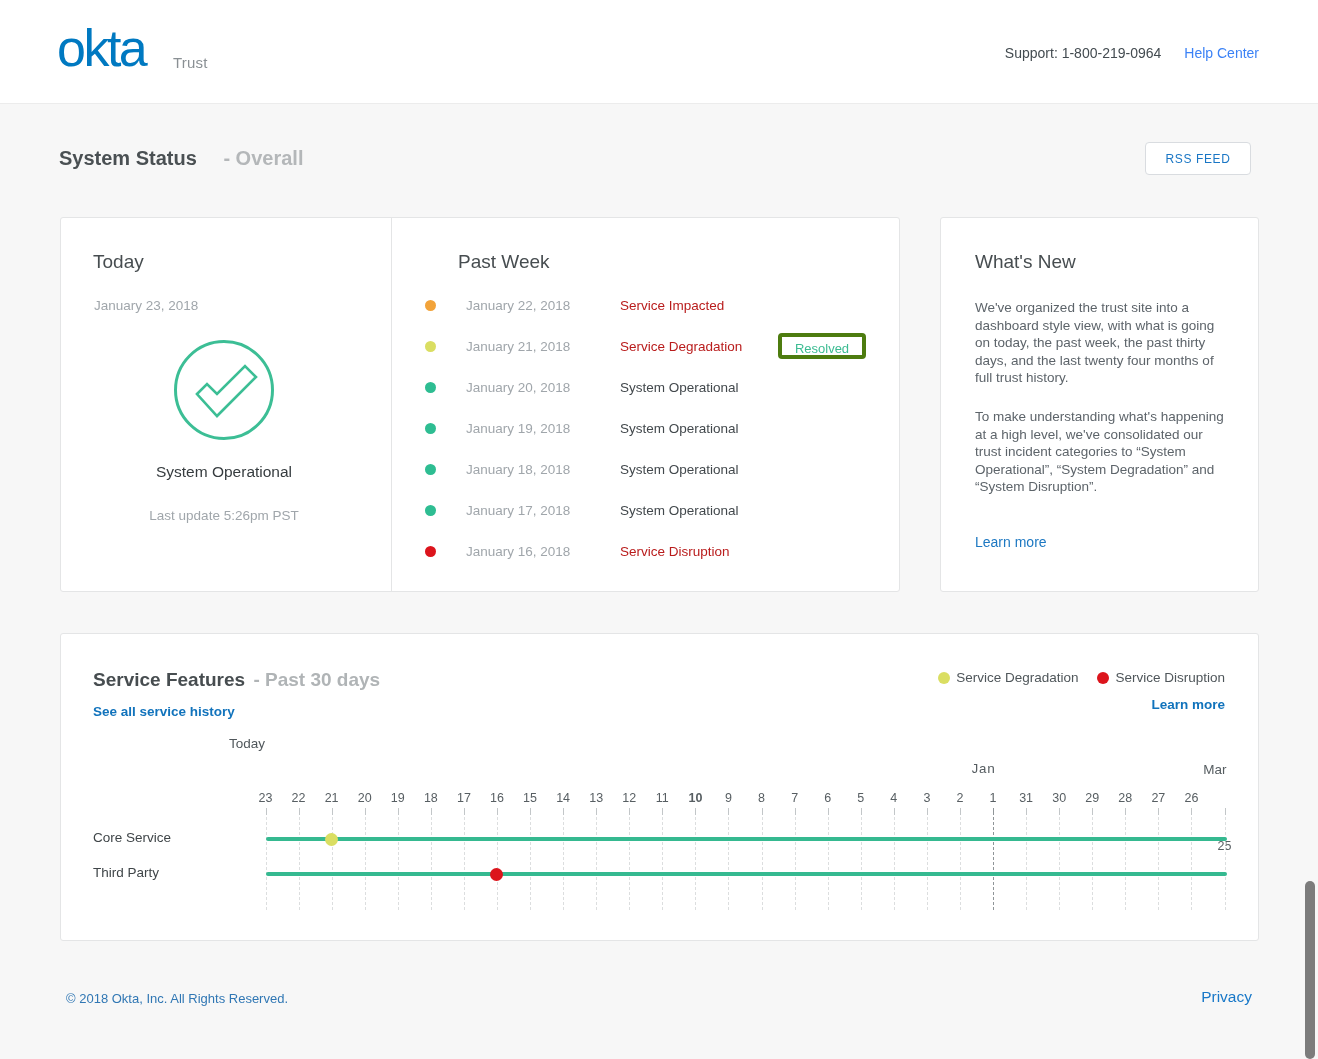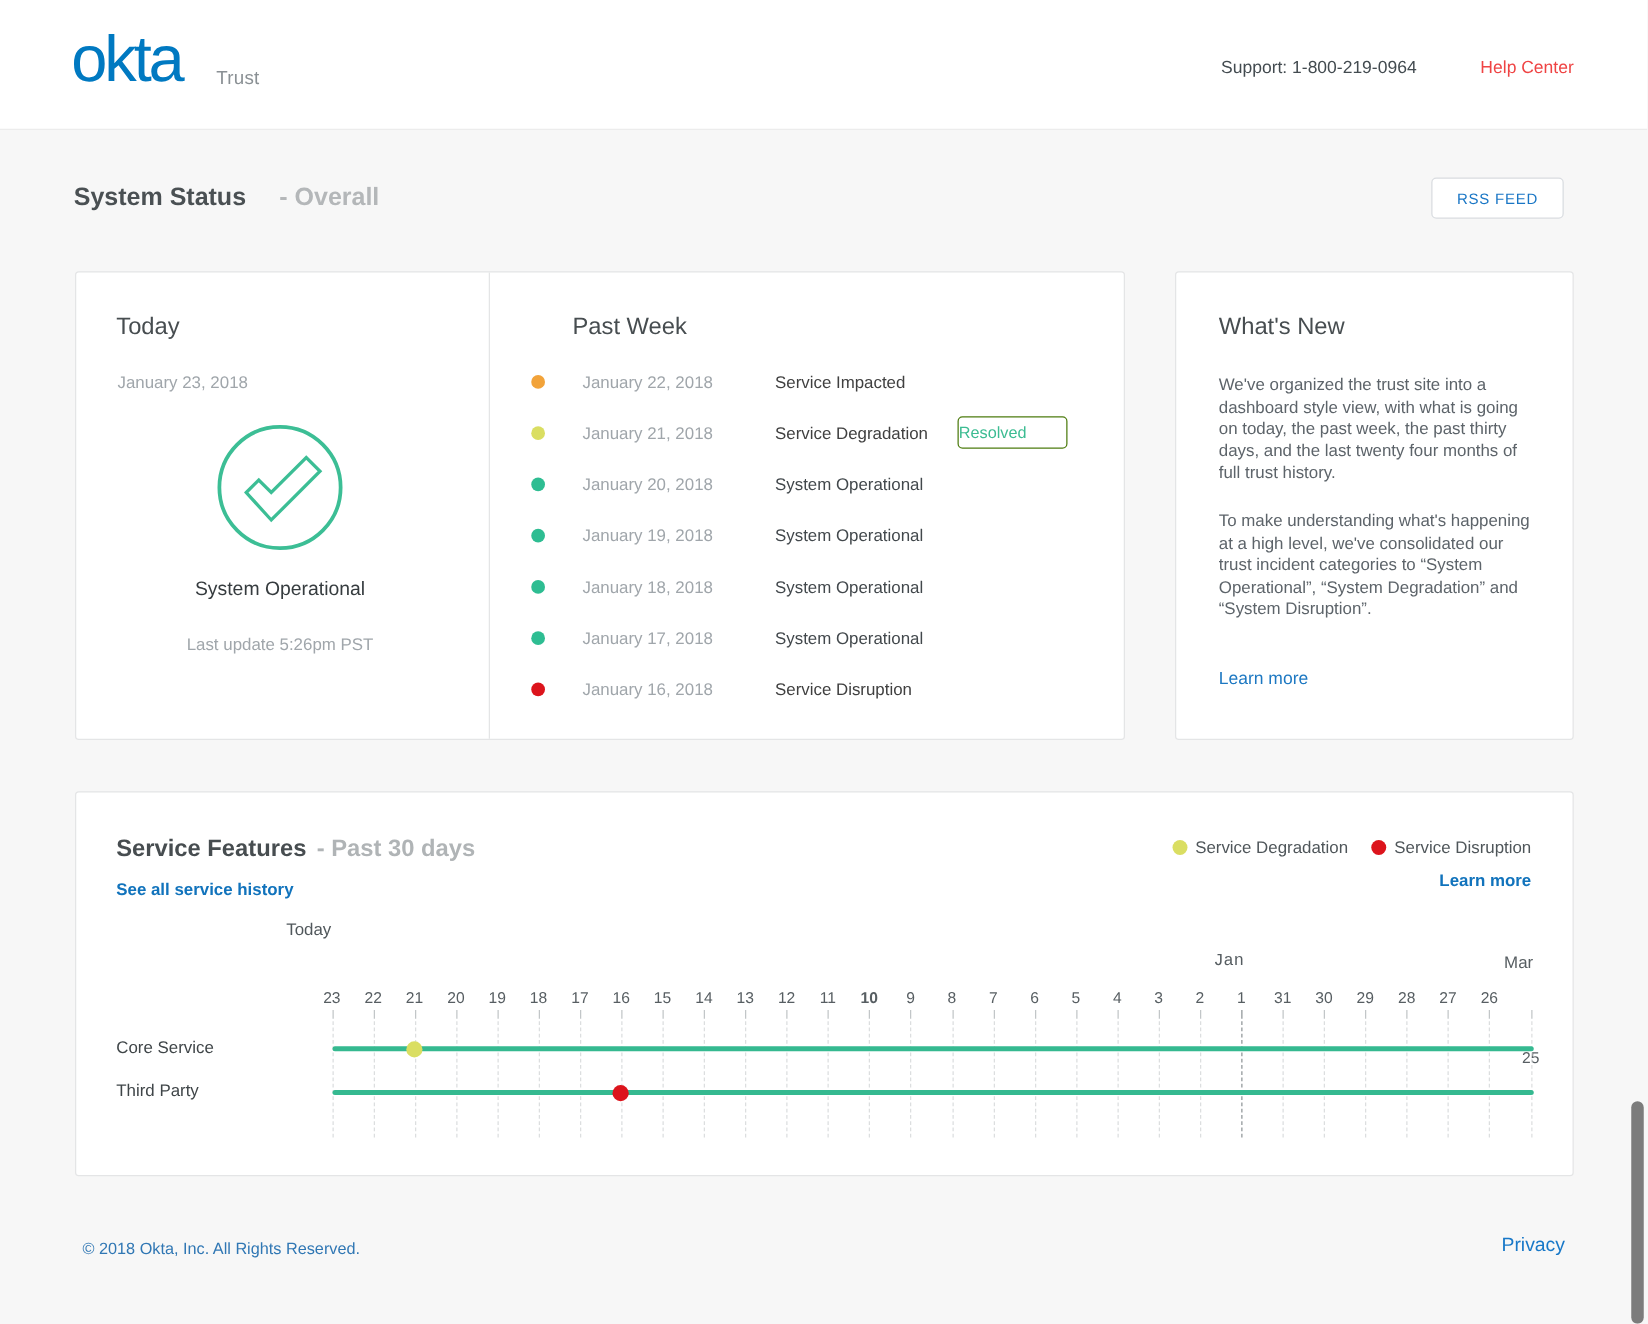--- a/index.html
+++ b/index.html
@@ -5,21 +5,21 @@
   * { margin:0; padding:0; box-sizing:border-box; }
   body { margin:0; background:#f7f7f7; font-family:"Liberation Sans", sans-serif; }
   .screen { position:relative; width:1318px; height:1059px; background:#f7f7f7; overflow:hidden; }
 
   
   .topbar { position:absolute; top:0; left:0; width:1318px; height:104px; background:#ffffff; border-bottom:1px solid #ececec; }
   .logo-wrap { position:absolute; left:57px; top:20px; height:60px; cursor:pointer; }
   .logo-text { font-size:52px; font-weight:normal; color:#0079c1; letter-spacing:-2.5px; line-height:56px; }
   .logo-suffix { position:absolute; left:116px; top:34px; font-size:15px; color:#8a9094; letter-spacing:0.2px; }
   .topbar-right { position:absolute; right:59px; top:45px; display:flex; gap:23px; font-size:14px; color:#434b50; align-items:center; }
-  .topbar-right a { text-decoration:none; color:#ef4444; cursor:pointer;margin-left:28px; }
+  .topbar-right a { text-decoration:none; color:#3b82f6; cursor:pointer; }
 
   
   .page-title { position:absolute; left:59px; top:147px; font-size:20px; font-weight:bold; color:#4a5053; }
   .page-title .light { color:#b4b7b9; margin-left:21px; }
   .rss-btn { position:absolute; left:1145px; top:142px; width:106px; height:33px; background:#fff;
              border:1px solid #d9dce0; border-radius:4px; color:#1976c5; font-size:12px; letter-spacing:0.6px;
              font-family:"Liberation Sans", sans-serif; cursor:pointer; }
 
   
   .card { position:absolute; background:#fff; border:1px solid #e4e5e6; border-radius:3px; }
@@ -39,23 +39,23 @@
   .v-divider { position:absolute; left:330px; top:0; height:373px; width:0; border-left:1px solid #e4e5e6; }
 
   
   .pw-panel { position:absolute; left:330px; top:0; right:0; bottom:0; }
   .pw-title { position:absolute; left:31px; top:33px;margin-left:36px; }
   .pw-rows { position:absolute; left:0; top:67px; right:0; }
   .pw-row { position:relative; height:41px; }
   .pw-dot { position:absolute; left:34px; top:15px; width:11px; height:11px; border-radius:50%; }
   .pw-date { position:absolute; left:75px; top:13px; font-size:13.5px; color:#a0a6ab; }
   .pw-status { position:absolute; left:229px; top:13px; font-size:13.5px; color:#42484c; text-decoration:none; }
-  .pw-status.link { color:#404040; cursor:pointer; }
-  .pw-badge { position:absolute; left:375px; top:7px; width:88px; height:26px; border:1px solid #4d7c0f; border-radius:4px;
-              color:#3cbc92; font-size:13px; text-align:left; line-height:24px; background:#fff; }
+  .pw-status.link { color:#b91c1c; cursor:pointer; }
+  .pw-badge { position:absolute; left:387px; top:7px; width:88px; height:26px; border:4px solid #4d7c0f; border-radius:4px;
+              color:#3cbc92; font-size:13px; text-align:center; line-height:24px; background:#fff; }
 
   
   .wn-title { position:absolute; left:34px; top:33px; }
   .wn-p { position:absolute; left:34px; width:256px; font-size:13.5px; line-height:17.5px; color:#5d646a; }
   .wn-p1 { top:81px; }
   .wn-p2 { top:190px; }
   .wn-link { position:absolute; left:34px; top:316px; font-size:14px; color:#1d78c2; text-decoration:none; cursor:pointer; }
 
   
   .sf-title { position:absolute; left:32px; top:35px; font-size:19px; color:#474d50; }

